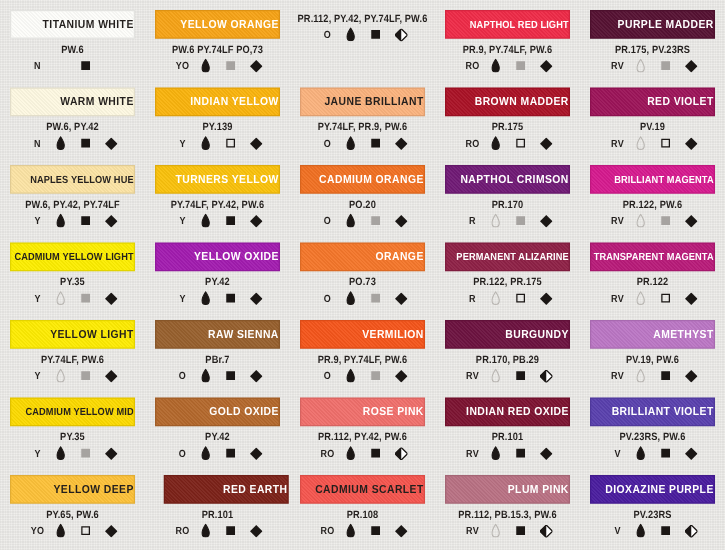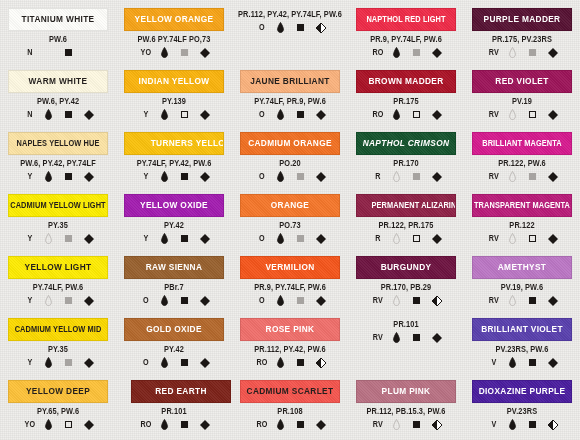--- a/index.html
+++ b/index.html
@@ -35,21 +35,21 @@
     position:relative;
     width:116px;height:62px;
     box-sizing:border-box;
     display:flex;
     flex-direction:column;
     align-items:center;
   }
   .swatch-chip{
     width:100px;height:23px;
     margin-top:2px;
-    display:flex;align-items:center;justify-content:center;
+    display:flex;align-items:center;justify-content:flex-end;
     box-sizing:border-box;
     border:1px solid rgba(0,0,0,0.10);
     position:relative;
     overflow:hidden;
   }
   .swatch-chip::after{
     content:"";position:absolute;inset:0;
     background-image:repeating-linear-gradient(45deg, rgba(255,255,255,0.05) 0 1px, rgba(0,0,0,0.035) 1px 2px);
     pointer-events:none;
   }
@@ -426,21 +426,21 @@
         <span class="sym sym-diamond">
           <span class="dia">
             <svg width="10" height="10" viewBox="0 0 10 10">
               <path d="M5 0 L10 5 L5 10 L0 5 Z" fill="#1b1715"></path>
             </svg>
           </span>
         </span>
       </div>
     </div>
     <div class="swatch-cell">
-      <div class="swatch-chip" style="background: #14532d; font-style: italic;">
+      <div class="swatch-chip" style="background: #701a75;">
         <span class="swatch-name" style="color: rgb(255, 255, 255);">NAPTHOL CRIMSON</span>
       </div>
       <div class="swatch-pigment">PR.170</div>
       <div class="swatch-symbols">
         <span class="sym sym-code">R</span>
         <span class="sym sym-drop">
           <span class="drop">
             <svg width="7" height="11" viewBox="0 0 7 11">
               <path d="M3.5 0.4 C3.5 0.4 0.6 5.0 0.6 7.3 C0.6 9.2 1.9 10.5 3.5 10.5 C5.1 10.5 6.4 9.2 6.4 7.3 C6.4 5.0 3.5 0.4 3.5 0.4 Z" fill="none" stroke="#b9b6b2" stroke-width="0.9"></path>
             </svg>
@@ -818,20 +818,23 @@
           <span class="dia">
             <svg width="10" height="10" viewBox="0 0 10 10">
               <path d="M5 0 L10 5 L5 10 L0 5 Z" fill="#ffffff" stroke="#1b1715" stroke-width="1"></path>
               <path d="M5 0 L5 10 L0 5 Z" fill="#1b1715"></path>
             </svg>
           </span>
         </span>
       </div>
     </div>
     <div class="swatch-cell">
+      <div class="swatch-chip" style="background: rgb(124, 19, 49);">
+        <span class="swatch-name" style="color: rgb(255, 255, 255);">INDIAN RED OXIDE</span>
+      </div>
       <div class="swatch-pigment">PR.101</div>
       <div class="swatch-symbols">
         <span class="sym sym-code">RV</span>
         <span class="sym sym-drop">
           <span class="drop">
             <svg width="7" height="11" viewBox="0 0 7 11">
               <path d="M3.5 0.4 C3.5 0.4 0.6 5.0 0.6 7.3 C0.6 9.2 1.9 10.5 3.5 10.5 C5.1 10.5 6.4 9.2 6.4 7.3 C6.4 5.0 3.5 0.4 3.5 0.4 Z" fill="#1b1715" stroke="#1b1715" stroke-width="0.9"></path>
             </svg>
           </span>
         </span>

